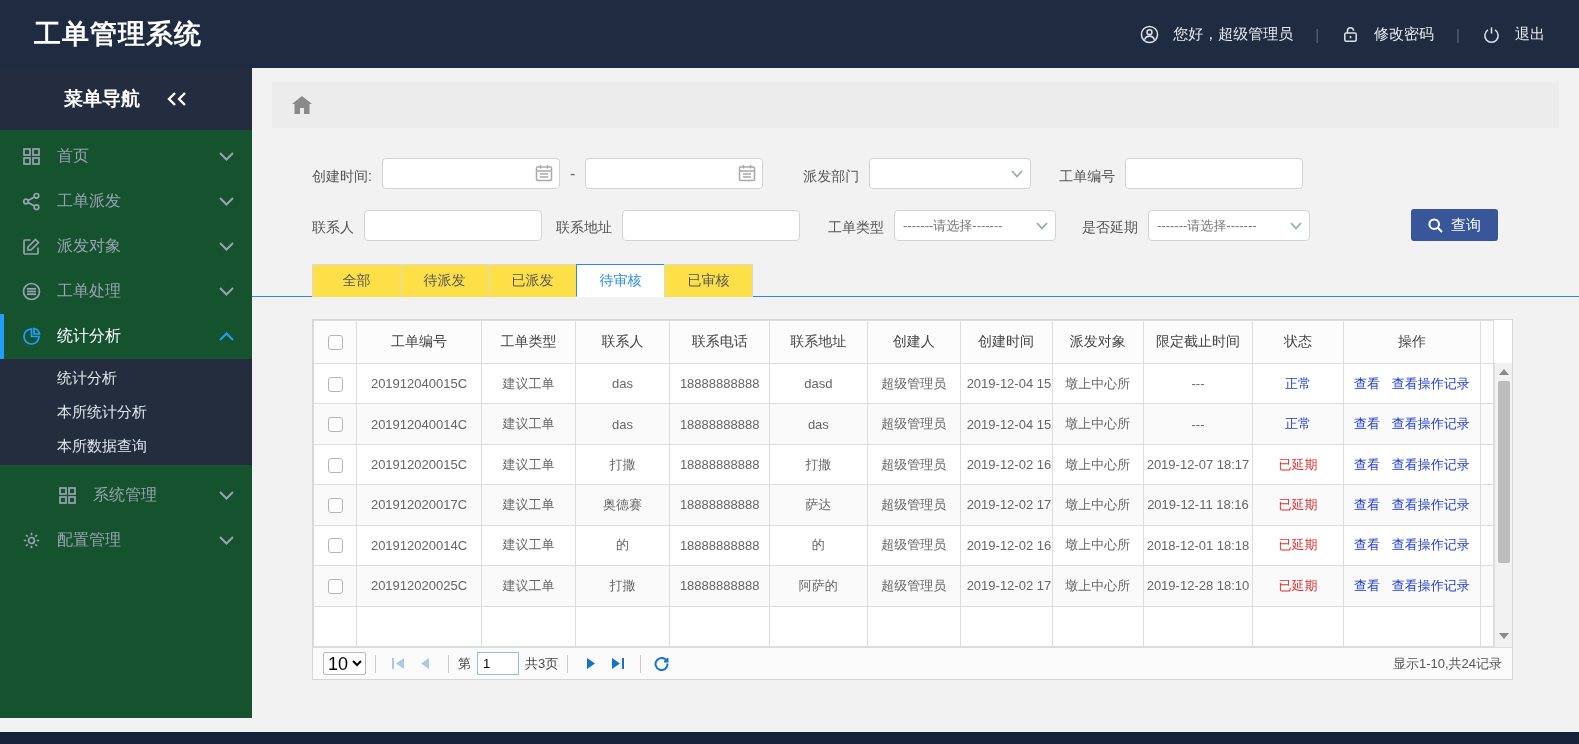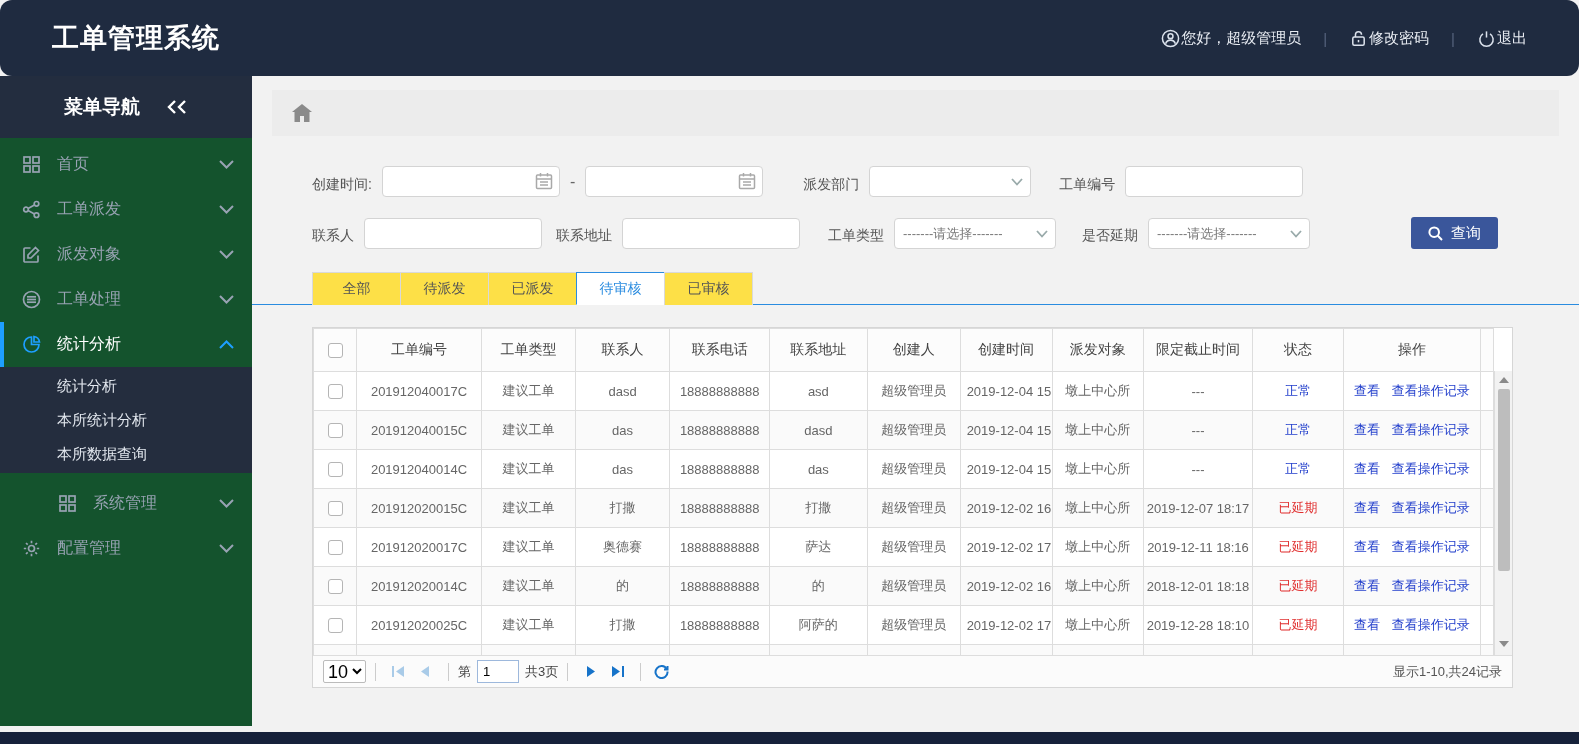--- a/index.html
+++ b/index.html
@@ -1,24 +1,24 @@
 <!DOCTYPE html>
 <html><head>
 <meta charset="utf-8">
 <style>
   * { margin:0; padding:0; box-sizing:border-box; }
   html,body { width:1579px; height:744px; overflow:hidden;
     font-family:"Liberation Sans","DejaVu Sans",sans-serif; background:#f2f2f2; }
 
   
-  .app-header { height:76px; background:#1f2b40; display:flex; align-items:center;
-    justify-content:space-between; padding:0 52px;border-radius:12px; }
+  .app-header { height:68px; background:#1f2b40; display:flex; align-items:center;
+    justify-content:space-between; padding:0 34px; }
   .app-title { color:#fff; font-size:27px; font-weight:bold; letter-spacing:1px; }
   .header-right { display:flex; align-items:center; color:#e8ecf2; font-size:15px; }
-  .header-item { display:flex; align-items:center; gap:1px; cursor:pointer; }
+  .header-item { display:flex; align-items:center; gap:14px; cursor:pointer; }
   .header-sep { color:#55637d; margin:0 22px; font-size:15px; }
   .hicon { width:19px; height:19px; stroke:#dbe2ec; fill:none; stroke-width:1.6; }
 
   
   .app-body { display:flex; height:650px; }
   .sidebar { width:252px; background:#14532d; flex:none; display:flex; flex-direction:column; }
   .content { flex:1; background:#f2f2f2; position:relative; overflow:hidden; }
 
   
   .sidebar-title { height:62px; background:#232d3f; color:#fff; font-size:19px; font-weight:bold;
@@ -362,38 +362,20 @@
               <th class="c-target">派发对象</th>
               <th class="c-deadline">限定截止时间</th>
               <th class="c-status">状态</th>
               <th class="c-op">操作</th>
               <th class="c-sliver"></th>
             </tr>
           </thead>
           <tbody>
               <tr>
     <td><span class="cb"></span></td>
-    <td>201912040017C</td>
-    <td>建议工单</td>
-    <td>dasd</td>
-    <td>18888888888</td>
-    <td>asd</td>
-    <td>超级管理员</td>
-    <td style="text-align:left;padding-left:6px;">2019-12-04 15</td>
-    <td>墩上中心所</td>
-    <td>---</td>
-    <td class="status-cell normal">正常</td>
-    <td>
-      <span class="op-link">查看</span>
-      <span class="op-link">查看操作记录</span>
-    </td>
-    <td></td>
-  </tr>
-              <tr>
-    <td><span class="cb"></span></td>
     <td>201912040015C</td>
     <td>建议工单</td>
     <td>das</td>
     <td>18888888888</td>
     <td>dasd</td>
     <td>超级管理员</td>
     <td style="text-align:left;padding-left:6px;">2019-12-04 15</td>
     <td>墩上中心所</td>
     <td>---</td>
     <td class="status-cell normal">正常</td>

